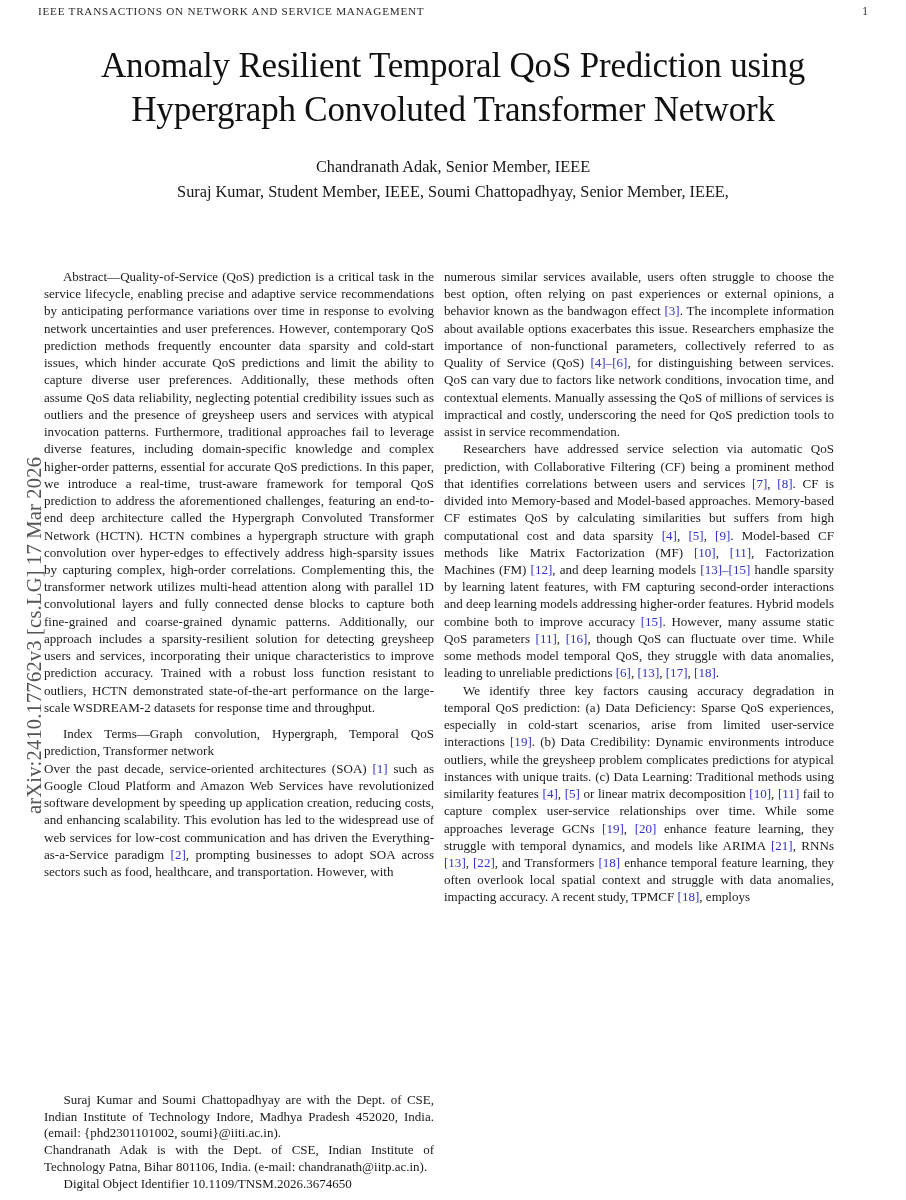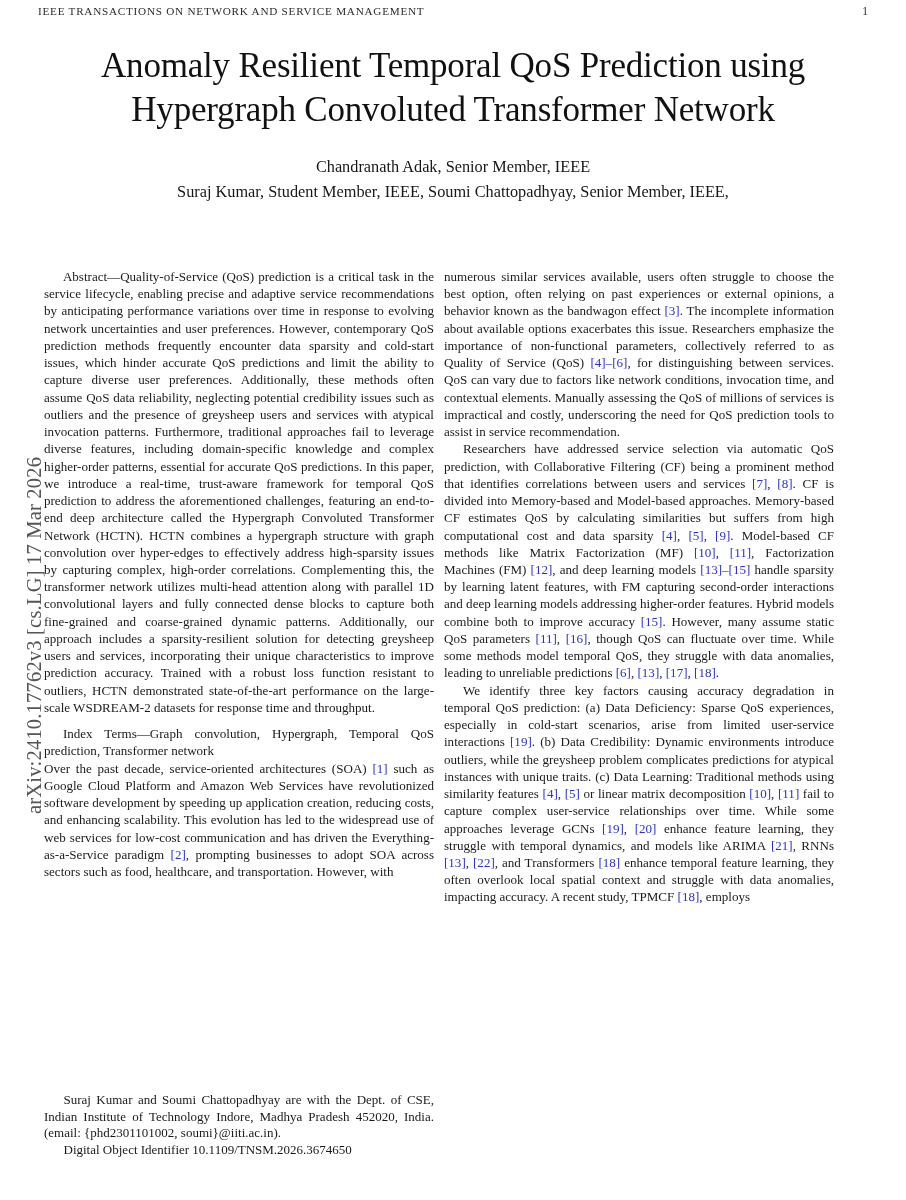--- a/index.html
+++ b/index.html
@@ -165,14 +165,15 @@
   <p class="noindent"><span>numerous similar services available, users often struggle to choose the best option, often relying on past experiences or external opinions, a behavior known as the bandwagon effect </span><span class="cite">[3]</span><span>. The incomplete information about available options exacerbates this issue. Researchers emphasize the importance of non-functional parameters, collectively referred to as Quality of Service (QoS) </span><span class="cite">[4]</span><span class="cite">–</span><span class="cite">[6]</span><span>, for distinguishing between services. QoS can vary due to factors like network conditions, invocation time, and contextual elements. Manually assessing the QoS of millions of services is impractical and costly, underscoring the need for QoS prediction tools to assist in service recommendation.</span></p>
 
   <p><span>Researchers have addressed service selection via automatic QoS prediction, with Collaborative Filtering (CF) being a prominent method that identifies correlations between users and services </span><span class="cite">[7]</span><span>, </span><span class="cite">[8]</span><span>. CF is divided into Memory-based and Model-based approaches. Memory-based CF estimates QoS by calculating similarities but suffers from high computational cost and data sparsity </span><span class="cite">[4]</span><span>, </span><span class="cite">[5]</span><span>, </span><span class="cite">[9]</span><span>. Model-based CF methods like Matrix Factorization (MF) </span><span class="cite">[10]</span><span>, </span><span class="cite">[11]</span><span>, Factorization Machines (FM) </span><span class="cite">[12]</span><span>, and deep learning models </span><span class="cite">[13]</span><span class="cite">–</span><span class="cite">[15]</span><span> handle sparsity by learning latent features, with FM capturing second-order interactions and deep learning models addressing higher-order features. Hybrid models combine both to improve accuracy </span><span class="cite">[15]</span><span>. However, many assume static QoS parameters </span><span class="cite">[11]</span><span>, </span><span class="cite">[16]</span><span>, though QoS can fluctuate over time. While some methods model temporal QoS, they struggle with data anomalies, leading to unreliable predictions </span><span class="cite">[6]</span><span>, </span><span class="cite">[13]</span><span>, </span><span class="cite">[17]</span><span>, </span><span class="cite">[18]</span><span>.</span></p>
 
   <p><span>We identify three key factors causing accuracy degradation in temporal QoS prediction: (a) Data Deficiency: Sparse QoS experiences, especially in cold-start scenarios, arise from limited user-service interactions </span><span class="cite">[19]</span><span>. (b) Data Credibility: Dynamic environments introduce outliers, while the greysheep problem complicates predictions for atypical instances with unique traits. (c) Data Learning: Traditional methods using similarity features </span><span class="cite">[4]</span><span>, </span><span class="cite">[5]</span><span> or linear matrix decomposition </span><span class="cite">[10]</span><span>, </span><span class="cite">[11]</span><span> fail to capture complex user-service relationships over time. While some approaches leverage GCNs </span><span class="cite">[19]</span><span>, </span><span class="cite">[20]</span><span> enhance feature learning, they struggle with temporal dynamics, and models like ARIMA </span><span class="cite">[21]</span><span>, RNNs </span><span class="cite">[13]</span><span>, </span><span class="cite">[22]</span><span>, and Transformers </span><span class="cite">[18]</span><span> enhance temporal feature learning, they often overlook local spatial context and struggle with data anomalies, impacting accuracy. A recent study, TPMCF </span><span class="cite">[18]</span><span>, employs</span></p>
 
 </div>
 
 <div class="footnotes">
   <p class="indented">Suraj Kumar and Soumi Chattopadhyay are with the Dept. of CSE, Indian Institute of Technology Indore, Madhya Pradesh 452020, India. (email: {phd2301101002, soumi}@iiti.ac.in).</p>
+  <p>Chandranath Adak is with the Dept. of CSE, Indian Institute of Technology Patna, Bihar 801106, India. (e-mail: chandranath@iitp.ac.in).</p>
   <p class="indented">Digital Object Identifier 10.1109/TNSM.2026.3674650</p>
 </div>
 
 </body></html>

